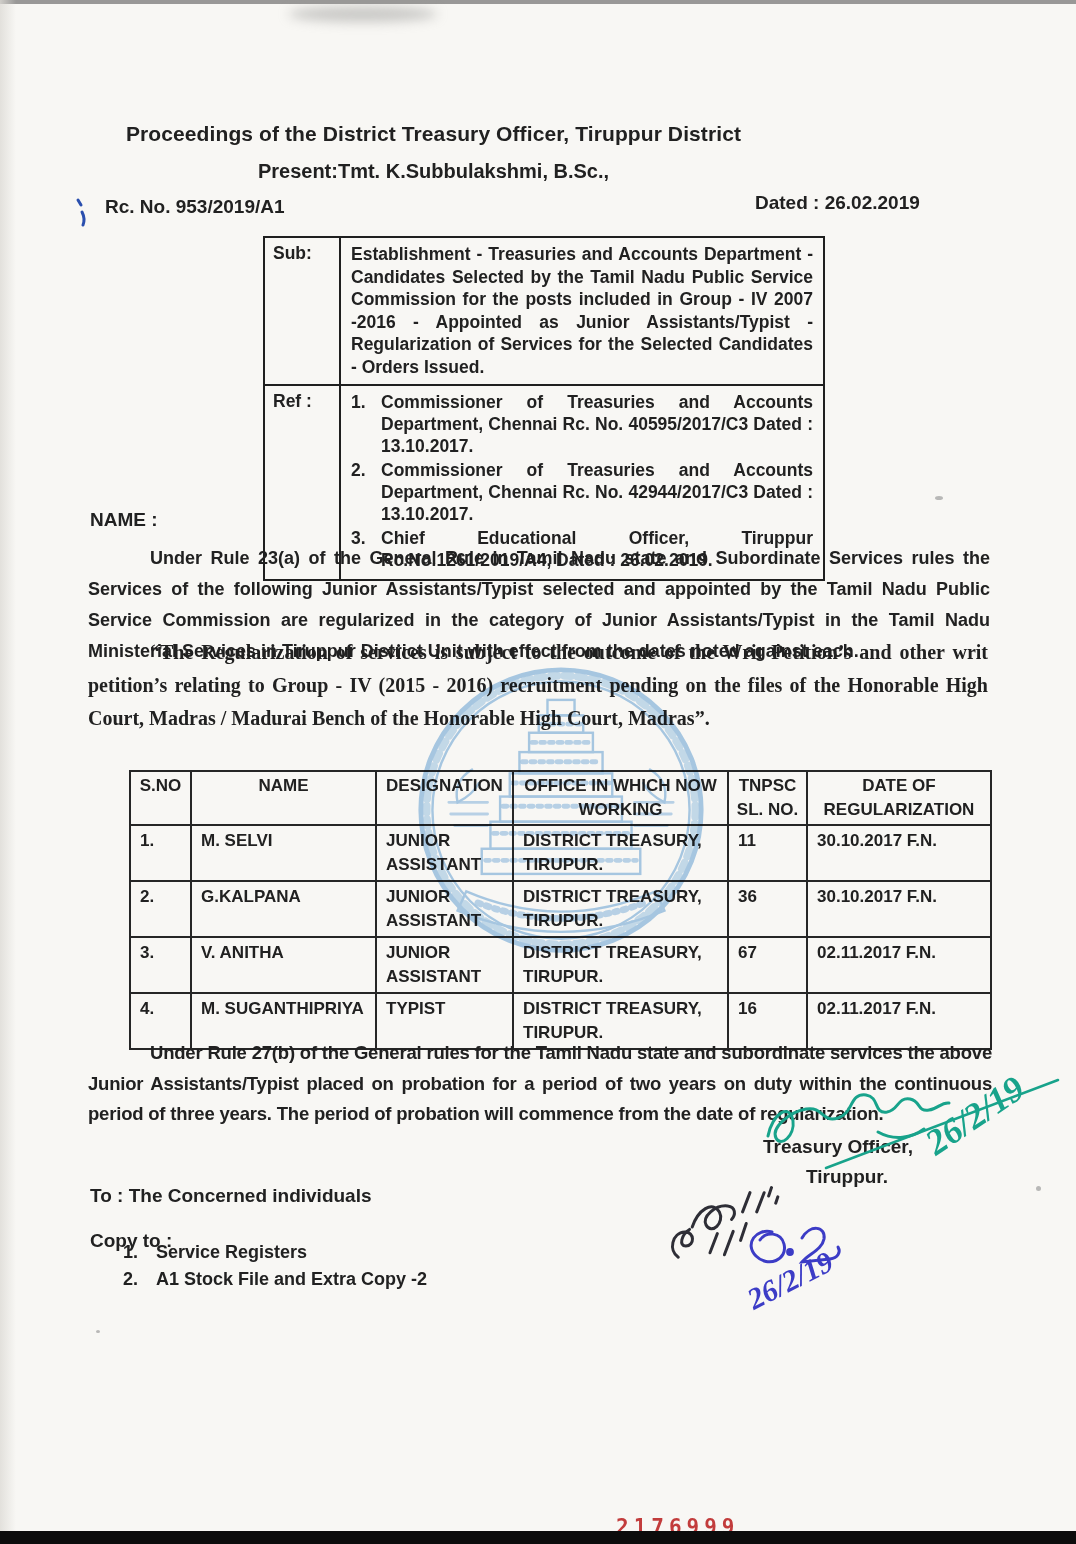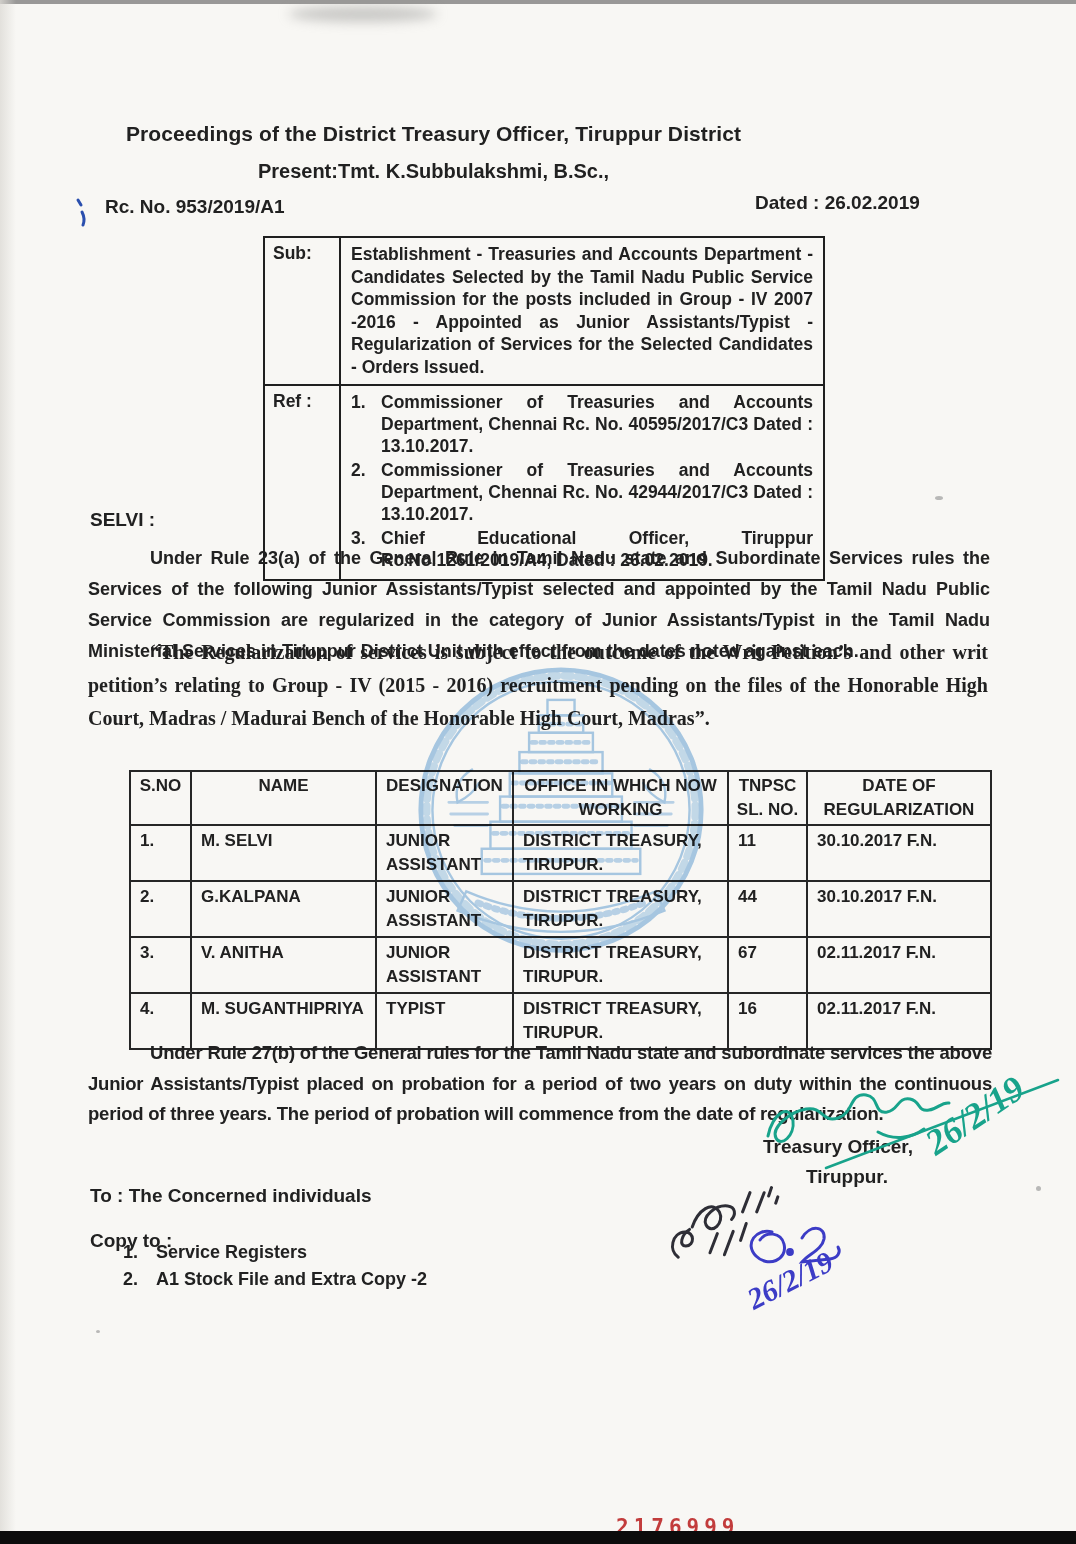--- a/index.html
+++ b/index.html
@@ -112,21 +112,21 @@
           <li>
             <span class="n">3.</span>
             <span class="t">Chief Educational Officer, Tiruppur Rc.No.1261/2019/A4, Dated : 26.02.2019.</span>
           </li>
         </ul>
       </td>
     </tr>
   </tbody>
     </table>
 
-  <div class="order-h">SELVI :</div>
+  <div class="order-h">NAME :</div>
   <div class="para para1">Under Rule 23(a) of the General Rule in Tamil Nadu state and Subordinate Services rules the Services of the following Junior Assistants/Typist selected and appointed by the Tamil Nadu Public Service Commission are regularized in the category of Junior Assistants/Typist in the Tamil Nadu Ministerial Services in Tiruppur District Unit with effect from the dates noted against each.</div>
   <div class="para para2">“The Regularization of services is subject to the outcome of the Writ Petition’s and other writ petition’s relating to Group - IV (2015 - 2016) recruitment pending on the files of the Honorable High Court, Madras / Madurai Bench of the Honorable High Court, Madras”.</div>
 
   <svg class="seal" width="290" height="322" viewBox="0 0 300 322">
     <g stroke="#5e9fd9" fill="none" stroke-linecap="round">
       <circle cx="150" cy="158" r="145" stroke-width="5"></circle>
       <circle cx="150" cy="158" r="133" stroke-width="2.5"></circle>
       <circle cx="150" cy="158" r="139" stroke-width="8" stroke-dasharray="7 7" opacity=".65"></circle>
 
       <rect x="136" y="44" width="28" height="16" stroke-width="2.5"></rect>
@@ -174,21 +174,21 @@
       <td>JUNIOR ASSISTANT</td>
       <td>DISTRICT TREASURY, TIRUPUR.</td>
       <td>11</td>
       <td>30.10.2017 F.N.</td>
     </tr>
     <tr class="r2">
       <td>2.</td>
       <td>G.KALPANA</td>
       <td>JUNIOR ASSISTANT</td>
       <td>DISTRICT TREASURY, TIRUPUR.</td>
-      <td>44</td>
+      <td>36</td>
       <td>30.10.2017 F.N.</td>
     </tr>
     <tr class="r3">
       <td>3.</td>
       <td>V. ANITHA</td>
       <td>JUNIOR ASSISTANT</td>
       <td>DISTRICT TREASURY, TIRUPUR.</td>
       <td>67</td>
       <td>02.11.2017 F.N.</td>
     </tr>

